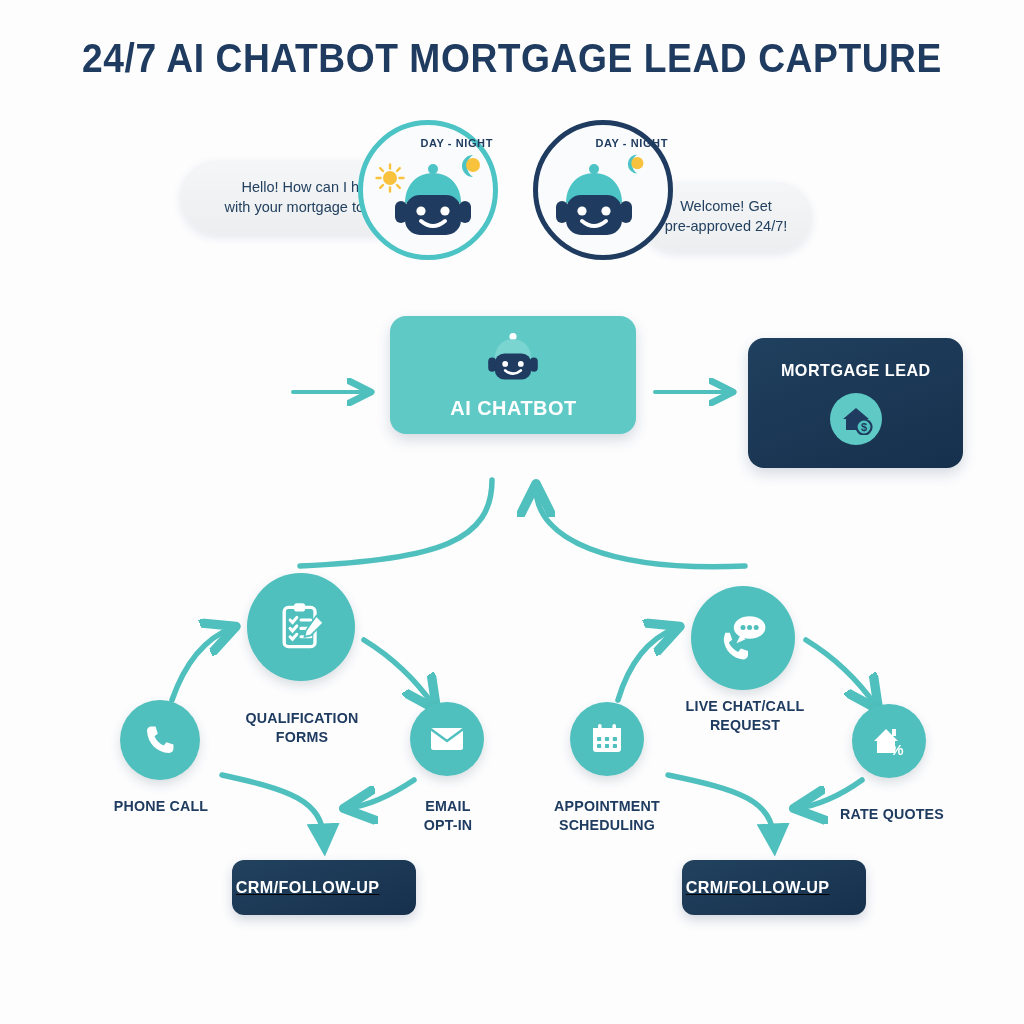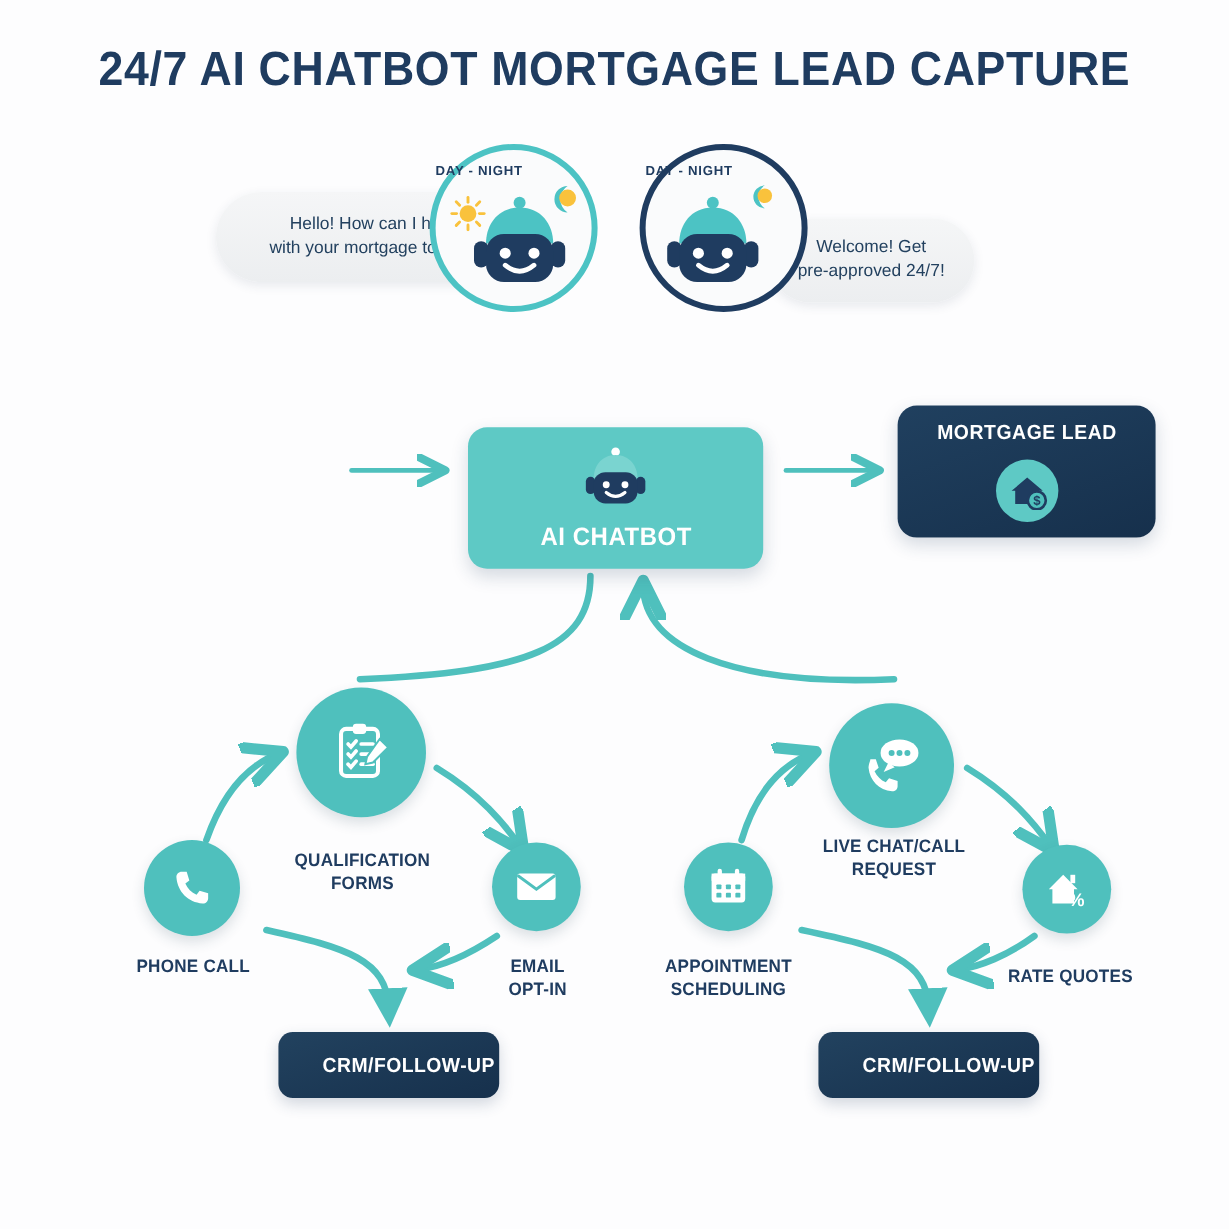--- a/index.html
+++ b/index.html
@@ -60,21 +60,21 @@
     display: flex;
     align-items: center;
     justify-content: center;
   }
   .ring-teal  { border: 5px solid #4cc3c4; }
   .ring-navy  { border: 5px solid #1f3c60; }
 
   .day-night {
     position: absolute;
     top: 12px; left: 0; width: 100%;
-    text-align: left;
+    text-align: right;
     font-size: 11px;
     font-weight: bold;
     letter-spacing: 0.6px;
     color: #1f3c60;
   }
 
   
   .node-box {
     position: absolute;
     border-radius: 16px;
@@ -121,22 +121,23 @@
     line-height: 1.28;
     letter-spacing: 0.2px;
     transform: scaleX(0.95);
   }
 
   
   .crm-box {
     position: absolute;
     border-radius: 12px;
     background: linear-gradient(160deg,#22425f 0%, #16304c 100%);
-    display: flex; align-items: center; justify-content: flex-end;
+    display: flex; align-items: center; justify-content: flex-start;
     box-shadow: 0 5px 12px rgba(35,60,95,0.20);
+    text-decoration: underline;
   }
   .crm-label {
     color: #fff; font-weight: bold; font-size: 17px;
     letter-spacing: 0.4px; transform: scaleX(0.95);
   }
 
   svg.flow { position: absolute; left: 0; top: 0; pointer-events: none; }
 </style>
 </head>
 <body>
@@ -240,35 +241,35 @@
     <path d="M414,780 C390,796 366,806 348,808" stroke="#4fc0bd" stroke-width="5.5" fill="none" stroke-linecap="round" marker-end="url(#ah)"></path>
     <path d="M222,775 C290,790 322,800 324,840" stroke="#4fc0bd" stroke-width="5.5" fill="none" stroke-linecap="round" marker-end="url(#ahf)"></path>
 
     <path d="M618,700 C630,660 650,638 676,628" stroke="#4fc0bd" stroke-width="5.5" fill="none" stroke-linecap="round" marker-end="url(#ah)"></path>
     <path d="M806,640 C842,662 862,686 876,706" stroke="#4fc0bd" stroke-width="5.5" fill="none" stroke-linecap="round" marker-end="url(#ah)"></path>
     <path d="M862,780 C840,796 816,806 798,808" stroke="#4fc0bd" stroke-width="5.5" fill="none" stroke-linecap="round" marker-end="url(#ah)"></path>
     <path d="M668,775 C740,790 772,800 774,840" stroke="#4fc0bd" stroke-width="5.5" fill="none" stroke-linecap="round" marker-end="url(#ahf)"></path>
   </svg>
 
 
-  <div class="node-box box-teal" style="left:390px; top:316px; width:246px; height:118px; justify-content:center; gap:6px;margin-top:40px;">
+  <div class="node-box box-teal" style="left:390px; top:316px; width:246px; height:118px; justify-content:center; gap:6px;">
     <svg width="66" height="60" viewBox="0 0 96 92">
       <circle cx="48" cy="10" r="5.5" fill="#ffffff"></circle>
       <path d="M48 14 C30 14 20 28 20 44 L76 44 C76 28 66 14 48 14 Z" fill="#7ad4d0"></path>
       <rect x="10" y="42" width="12" height="22" rx="6" fill="#1f3c60"></rect>
       <rect x="74" y="42" width="12" height="22" rx="6" fill="#1f3c60"></rect>
       <rect x="20" y="36" width="56" height="40" rx="15" fill="#1f3c60"></rect>
       <circle cx="36" cy="52" r="4.4" fill="#ffffff"></circle>
       <circle cx="60" cy="52" r="4.4" fill="#ffffff"></circle>
       <path d="M36 62 Q48 72 60 62" stroke="#ffffff" stroke-width="4" fill="none" stroke-linecap="round"></path>
     </svg>
     <div class="node-label" style="font-size:21px;">AI CHATBOT</div>
   </div>
 
-  <div class="node-box box-navy" style="left:748px; top:338px; width:215px; height:110px; justify-content:center; gap:12px;">
+  <div class="node-box box-navy" style="left:748px; top:338px; width:215px; height:130px; justify-content:center; gap:12px;">
     <div class="node-label">MORTGAGE LEAD</div>
     <div class="icon-circle" style="width:52px; height:52px;">
       <svg width="34" height="32" viewBox="0 0 34 32">
         <path d="M4 16 L17 5 L30 16 L27 16 L27 27 L7 27 L7 16 Z" fill="#1f3c60"></path>
         <circle cx="25" cy="24" r="7.5" fill="#4fc0bd" stroke="#1f3c60" stroke-width="2.2"></circle>
         <text x="25" y="28" font-size="11" font-weight="bold" fill="#1f3c60" text-anchor="middle" font-family="Liberation Sans, sans-serif">$</text>
       </svg>
     </div>
   </div>
 

